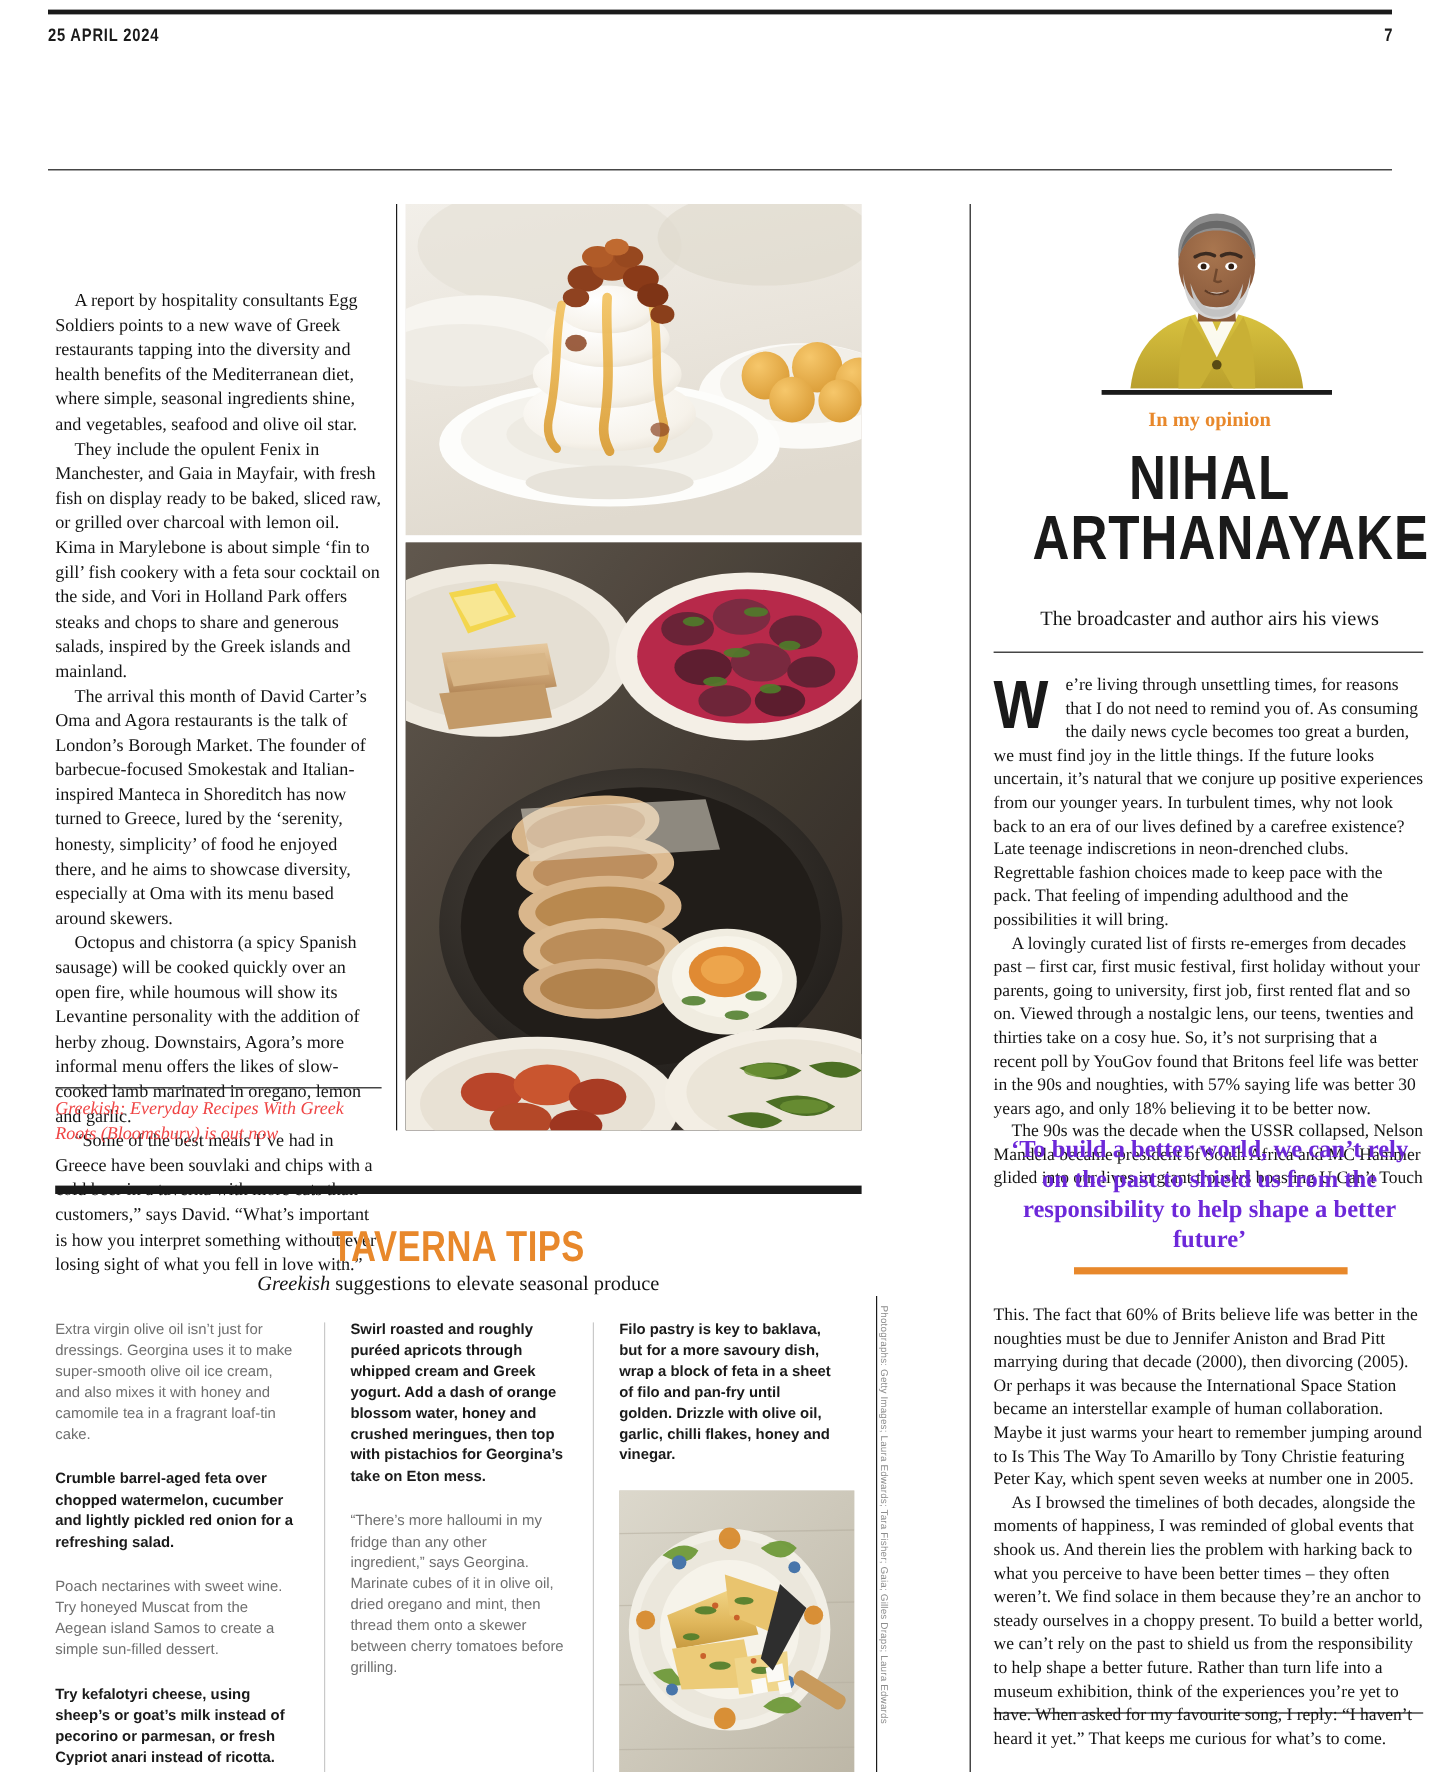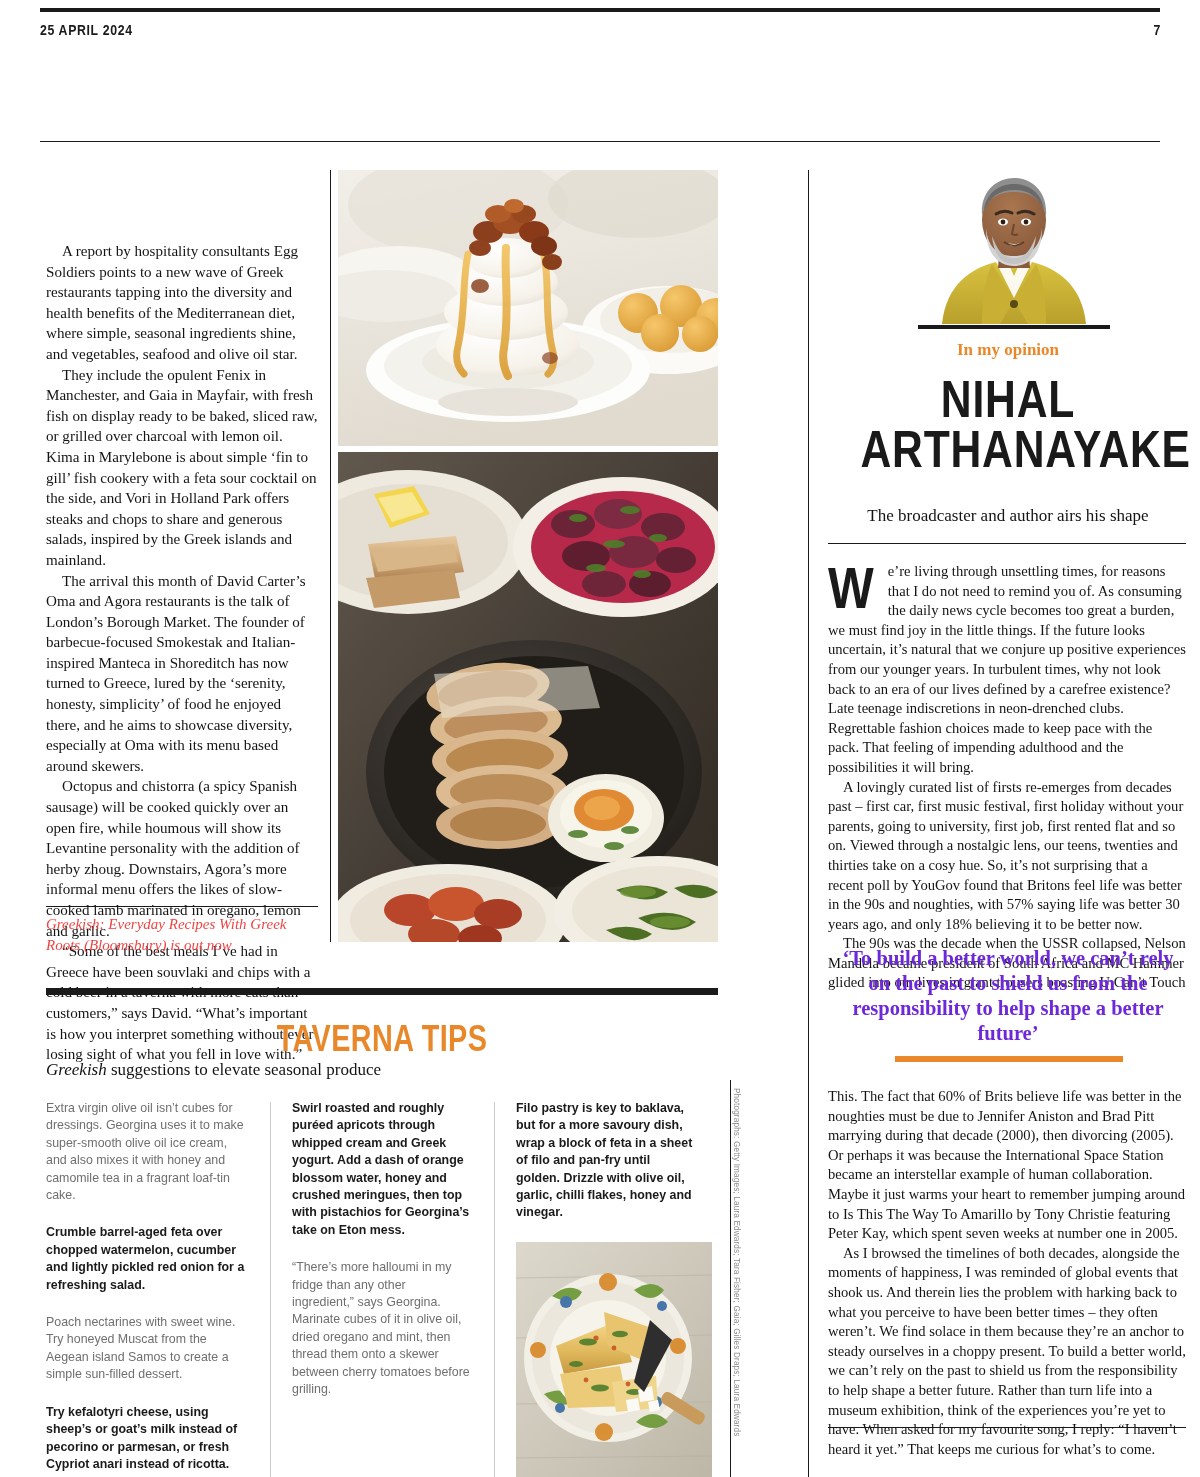--- a/index.html
+++ b/index.html
@@ -83,21 +83,21 @@
     position: absolute; left: 46px; top: 1018px; width: 672px;
     text-align: center;
     font-family: "Liberation Sans Narrow", "Liberation Sans", sans-serif;
     font-weight: 700;
     font-size: 36px; letter-spacing: 0.5px;
     color: #e8882b;
     transform: scaleX(0.80); 
   }
   .tips-sub {
     position: absolute; left: 46px; top: 1060px; width: 672px;
-    text-align: left;
+    text-align: center;
     font-family: "Liberation Serif", serif;
     font-size: 17px; color: #141414;
   }
   .tips-sub i { font-style: italic; }
 
   .tips-cols {
     position: absolute; left: 46px; top: 1100px; width: 680px; height: 380px;
     display: flex; gap: 0;
   }
   .tips-col { width: 224px; padding-right: 24px; position: relative; }
@@ -409,21 +409,21 @@
   </div>
 
   <div class="tips-rule"></div>
   <div class="tips-title">TAVERNA TIPS</div>
   <div class="tips-sub">
     <i>Greekish</i><span> suggestions to elevate seasonal produce</span>
   </div>
 
   <div class="tips-cols">
     <div class="tips-col">
-      <div class="tip">Extra virgin olive oil isn’t cubes for dressings. Georgina uses it to make super-smooth olive oil ice cream, and also mixes it with honey and camomile tea in a fragrant loaf-tin cake.</div>
+      <div class="tip">Extra virgin olive oil isn’t just for dressings. Georgina uses it to make super-smooth olive oil ice cream, and also mixes it with honey and camomile tea in a fragrant loaf-tin cake.</div>
       <div class="tip bold">Crumble barrel-aged feta over chopped watermelon, cucumber and lightly pickled red onion for a refreshing salad.</div>
       <div class="tip">Poach nectarines with sweet wine. Try honeyed Muscat from the Aegean island Samos to create a simple sun-filled dessert.</div>
       <div class="tip bold">Try kefalotyri cheese, using sheep’s or goat’s milk instead of pecorino or parmesan, or fresh Cypriot anari instead of ricotta.</div>
     </div>
     <div class="tips-col">
       <div class="tip bold">Swirl roasted and roughly puréed apricots through whipped cream and Greek yogurt. Add a dash of orange blossom water, honey and crushed meringues, then top with pistachios for Georgina’s take on Eton mess.</div>
       <div class="tip">“There’s more halloumi in my fridge than any other ingredient,” says Georgina. Marinate cubes of it in olive oil, dried oregano and mint, then thread them onto a skewer between cherry tomatoes before grilling.</div>
     </div>
     <div class="tips-col">
       <div class="tip bold">Filo pastry is key to baklava, but for a more savoury dish, wrap a block of feta in a sheet of filo and pan-fry until golden. Drizzle with olive oil, garlic, chilli flakes, honey and vinegar.</div>
@@ -545,21 +545,21 @@
       <path d="M74,70 q10,8 20,0 q-10,4 -20,0" fill="#ffffff"></path>
       <path d="M74,70 q10,7 20,0" stroke="#5e3b26" stroke-width="1.6" fill="none"></path>
     </svg>
   </div>
   <div class="portrait-rule"></div>
   <div class="op-kicker">In my opinion</div>
   <div class="op-name">
     <div>NIHAL</div>
     <div>ARTHANAYAKE</div>
   </div>
-  <div class="op-standfirst">The broadcaster and author airs his shape</div>
+  <div class="op-standfirst">The broadcaster and author airs his views</div>
   <div class="op-rule"></div>
 
   <div class="op-body">
     <p class="nofirst">
       <span class="dropcap">W</span><span>e’re living through unsettling times, for reasons that I do not need to remind you of. As consuming the daily news cycle becomes too great a burden, we must find joy in the little things. If the future looks uncertain, it’s natural that we conjure up positive experiences from our younger years. In turbulent times, why not look back to an era of our lives defined by a carefree existence? Late teenage indiscretions in neon-drenched clubs. Regrettable fashion choices made to keep pace with the pack. That feeling of impending adulthood and the possibilities it will bring.</span>
     </p>
     <p>A lovingly curated list of firsts re-emerges from decades past – first car, first music festival, first holiday without your parents, going to university, first job, first rented flat and so on. Viewed through a nostalgic lens, our teens, twenties and thirties take on a cosy hue. So, it’s not surprising that a recent poll by YouGov found that Britons feel life was better in the 90s and noughties, with 57% saying life was better 30 years ago, and only 18% believing it to be better now.</p>
     <p>The 90s was the decade when the USSR collapsed, Nelson Mandela became president of South Africa and MC Hammer glided into our lives in giant trousers  boasting U Can’t Touch</p>
   </div>
 

